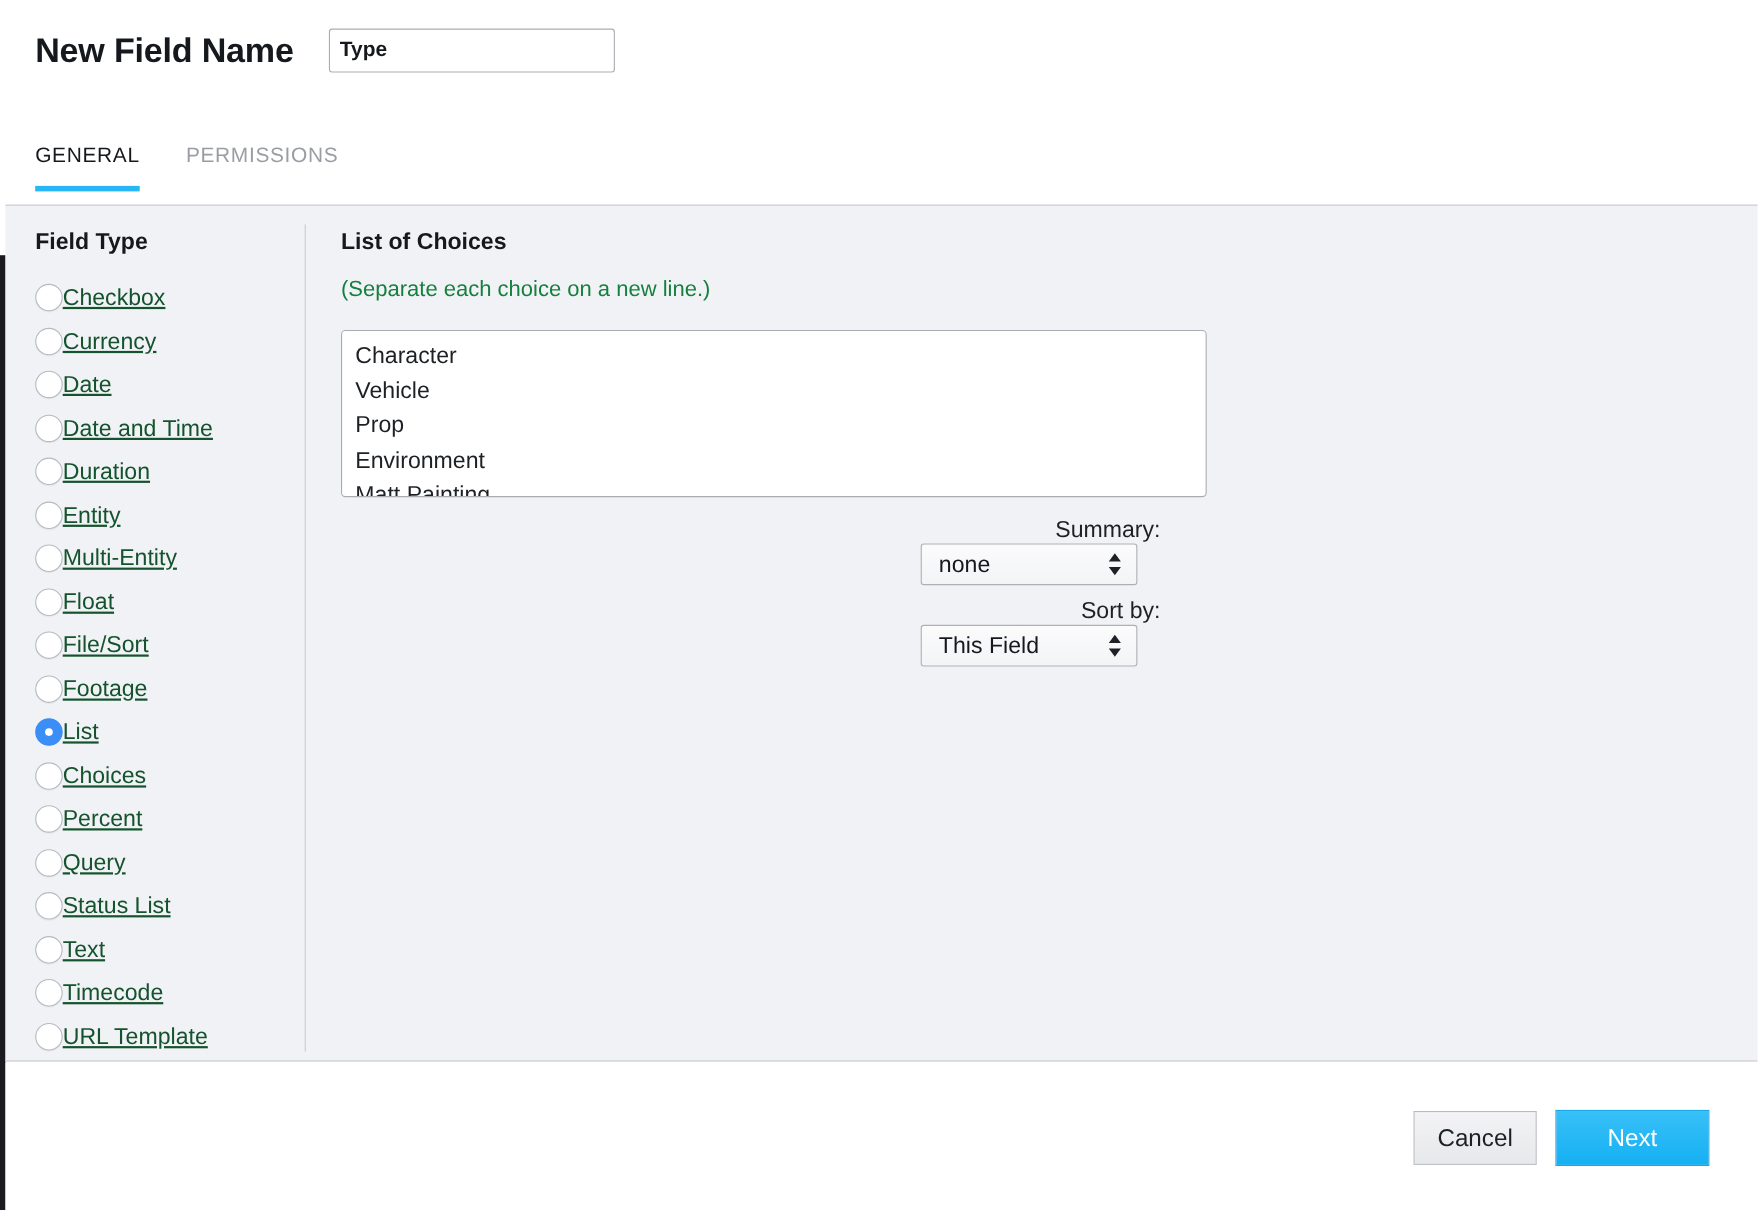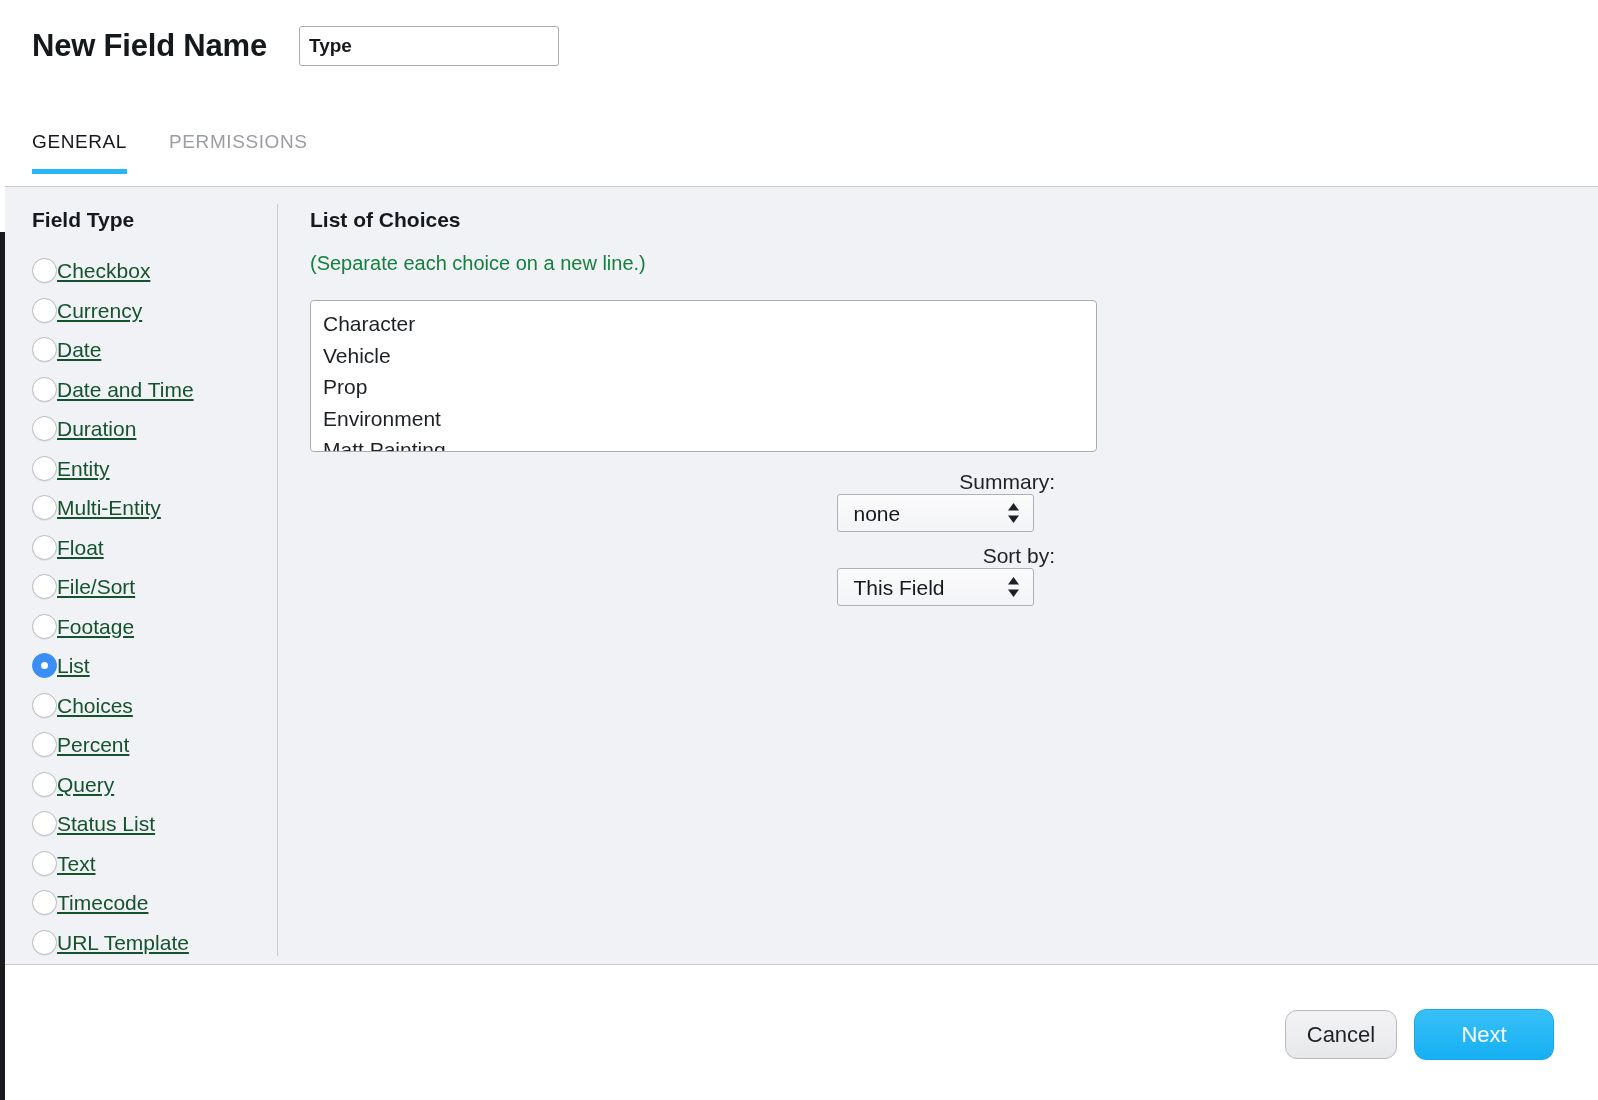--- a/index.html
+++ b/index.html
@@ -217,21 +217,21 @@
   }
   .footer-buttons {
     position: absolute;
     right: 44px; top: 43px;
     display: flex;
     align-items: center;
   }
   .btn {
     font-family: "Liberation Sans", sans-serif;
     font-size: 22px;
-    border-radius: 12px;
+    border-radius: 0;
     cursor: pointer;
     display: flex;
     align-items: center;
     justify-content: center;
     white-space: nowrap;
   }
   .btn-cancel {
     width: 112px; height: 49px;
     border: 1px solid #b7bbc1;
     background: linear-gradient(#f3f3f5, #e7e8ea);

